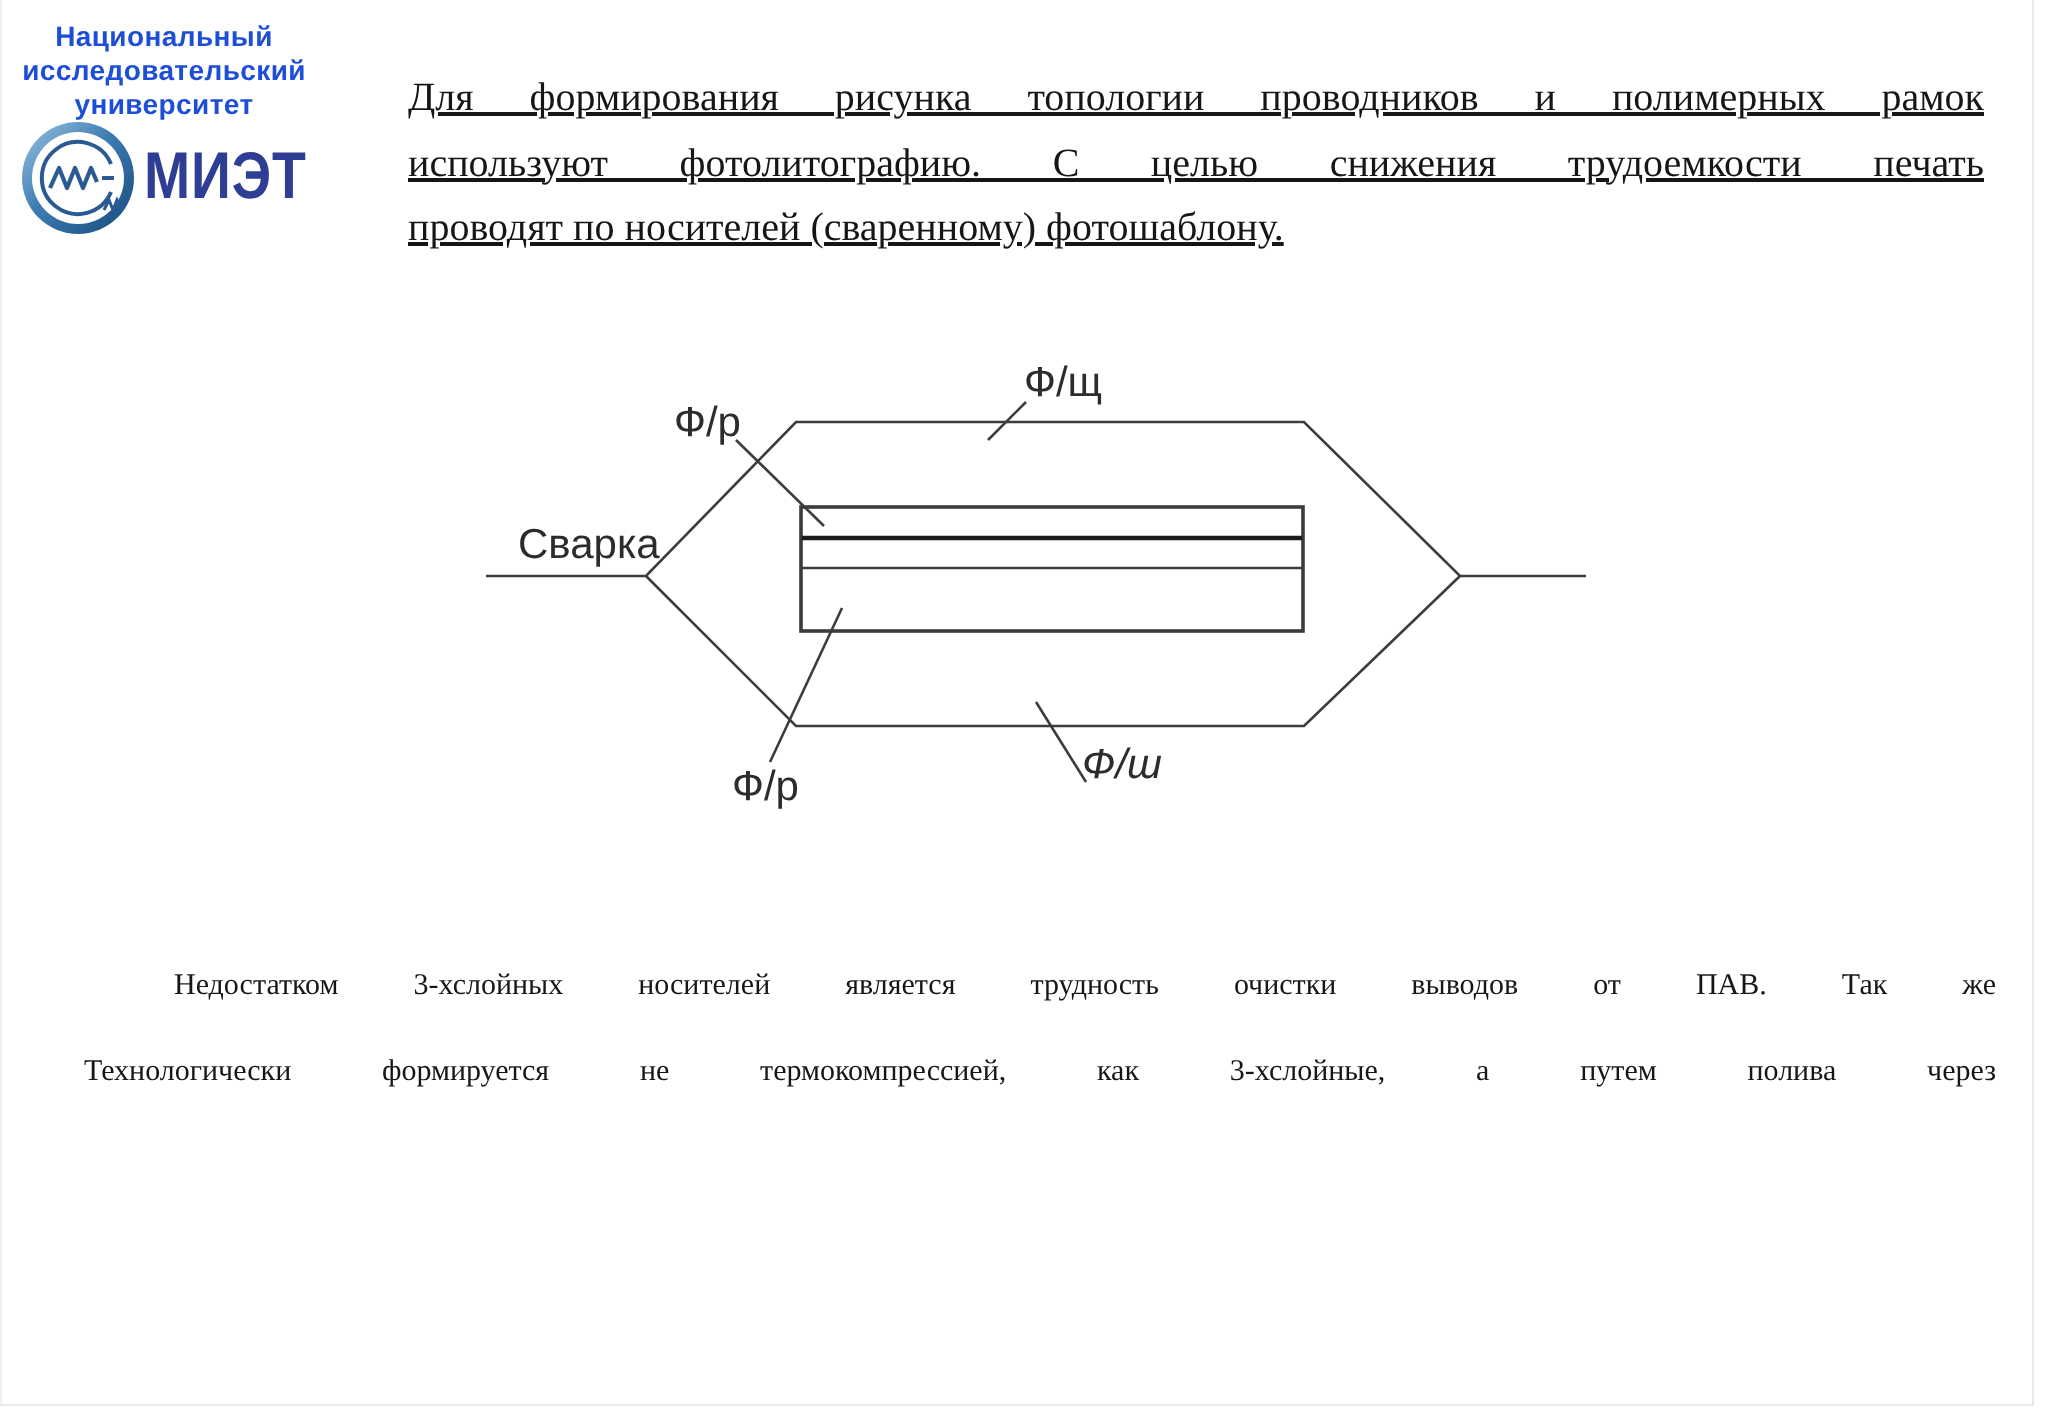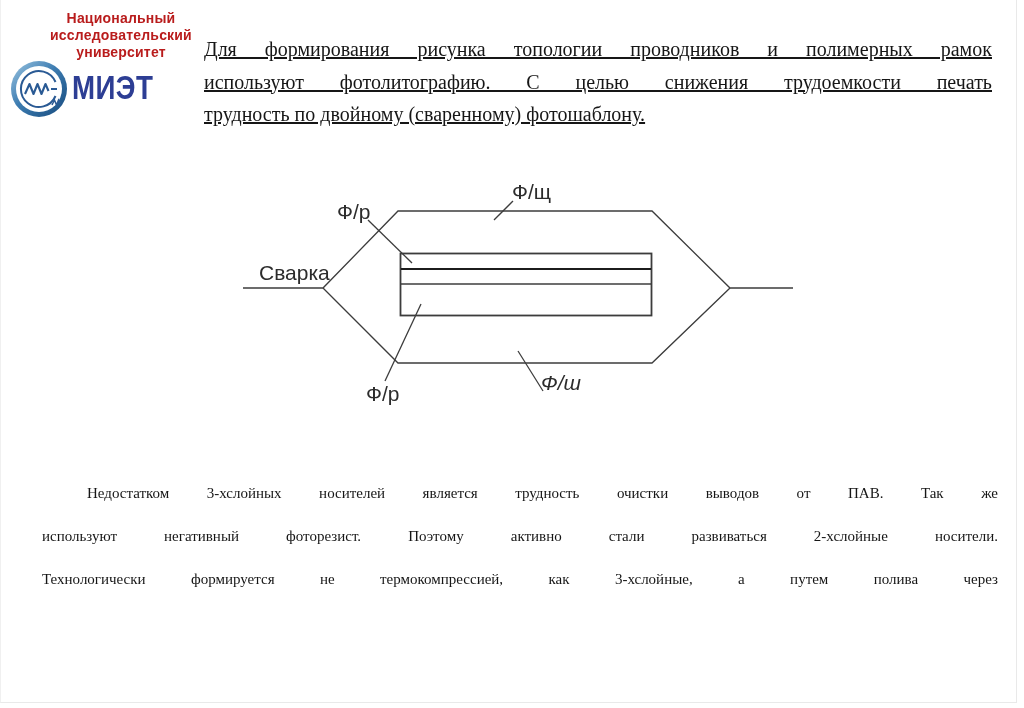--- a/index.html
+++ b/index.html
@@ -98,21 +98,21 @@
   .lbl-fr-top   { left: 337px; top: 201px; }
   .lbl-fshch    { left: 512px; top: 181px; }
   .lbl-fr-bot   { left: 366px; top: 383px; }
   .lbl-fsh      { left: 541px; top: 372px; font-style: italic; }
 </style>
 </head>
 <body>
 
 <div class="slide-frame"></div>
 
-<div class="uni-text" style="color:#b91c1c;padding-left:39px;">
+<div class="uni-text" style="color:#1d4ed8;">
   <div>Национальный</div>
   <div>исследовательский</div>
   <div>университет</div>
 </div>
 
 <svg class="emblem" viewBox="0 0 58 58">
   <defs>
     <linearGradient id="ringGrad" x1="0" y1="0" x2="1" y2="1">
       <stop offset="0" stop-color="#9cc6e2"></stop>
       <stop offset="0.45" stop-color="#3d7cb1"></stop>
@@ -125,21 +125,21 @@
   <path d="M 41,29 L 47,29" stroke="#2a5a94" stroke-width="2" fill="none"></path>
   <path d="M 15,34 L 19.5,24 L 23.5,34 L 27.5,24 L 31.5,34 L 35.5,24 L 38.5,31" stroke="#2a5a94" stroke-width="2.1" fill="none" stroke-linejoin="round"></path>
   <path d="M 42,45 l 2.5,-5 l 2,5 l 2,-5 l 2.5,5" stroke="#2a5a94" stroke-width="1.5" fill="none"></path>
 </svg>
 
 <div class="acronym" style="color:#2d3e94;">МИЭТ</div>
 
 <div class="para para-top">
   <div class="pline">Для формирования рисунка топологии проводников и полимерных рамок</div>
   <div class="pline">используют фотолитографию. С целью снижения трудоемкости печать</div>
-  <div class="pline last">трудность по двойному (сваренному) фотошаблону.</div>
+  <div class="pline last">проводят по носителей (сваренному) фотошаблону.</div>
 </div>
 
 <svg class="diagram-svg" viewBox="0 0 1024 708">
   <g stroke="#3c3c3c" stroke-width="1.3" fill="none">
     <path d="M243,288 H323 L398,211 H652 L730,288 H793"></path>
     <path d="M323,288 L398,363 H652 L730,288"></path>
     <rect x="400.5" y="253.5" width="251" height="62" stroke-width="1.8"></rect>
     <line x1="401" y1="269" x2="651" y2="269" stroke="#1c1c1c" stroke-width="2.2"></line>
     <line x1="401" y1="284" x2="651" y2="284"></line>
     <line x1="513" y1="201" x2="494" y2="220"></line>
@@ -150,15 +150,14 @@
 </svg>
 
 <div class="dlabel lbl-fshch">Ф/щ</div>
 <div class="dlabel lbl-fr-top">Ф/р</div>
 <div class="dlabel lbl-svarka">Сварка</div>
 <div class="dlabel lbl-fr-bot">Ф/р</div>
 <div class="dlabel lbl-fsh">Ф/ш</div>
 
 <div class="para para-bottom">
   <div class="pline indent">Недостатком 3-хслойных носителей является трудность очистки выводов от ПАВ. Так же</div>
-  <div class="pline">используют негативный фоторезист. Поэтому активно стали развиваться 2-хслойные носители.</div>
   <div class="pline">Технологически формируется не термокомпрессией, как 3-хслойные, а путем полива через</div>
 </div>
 
 </body></html>

